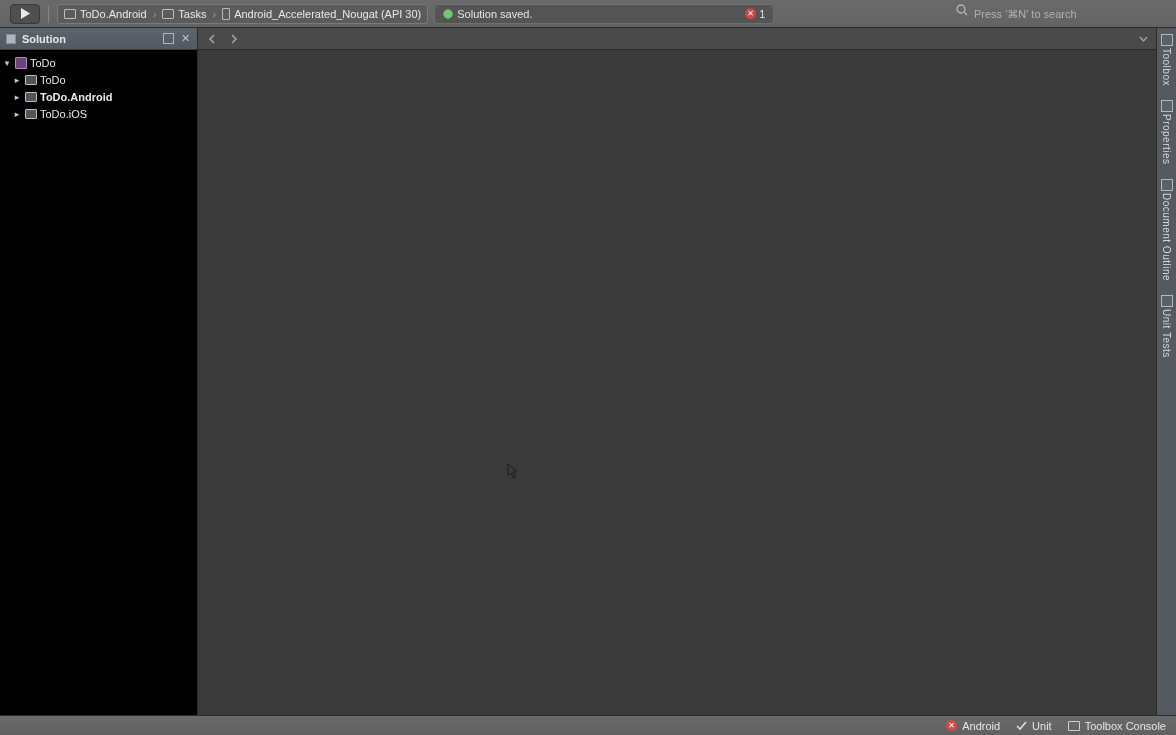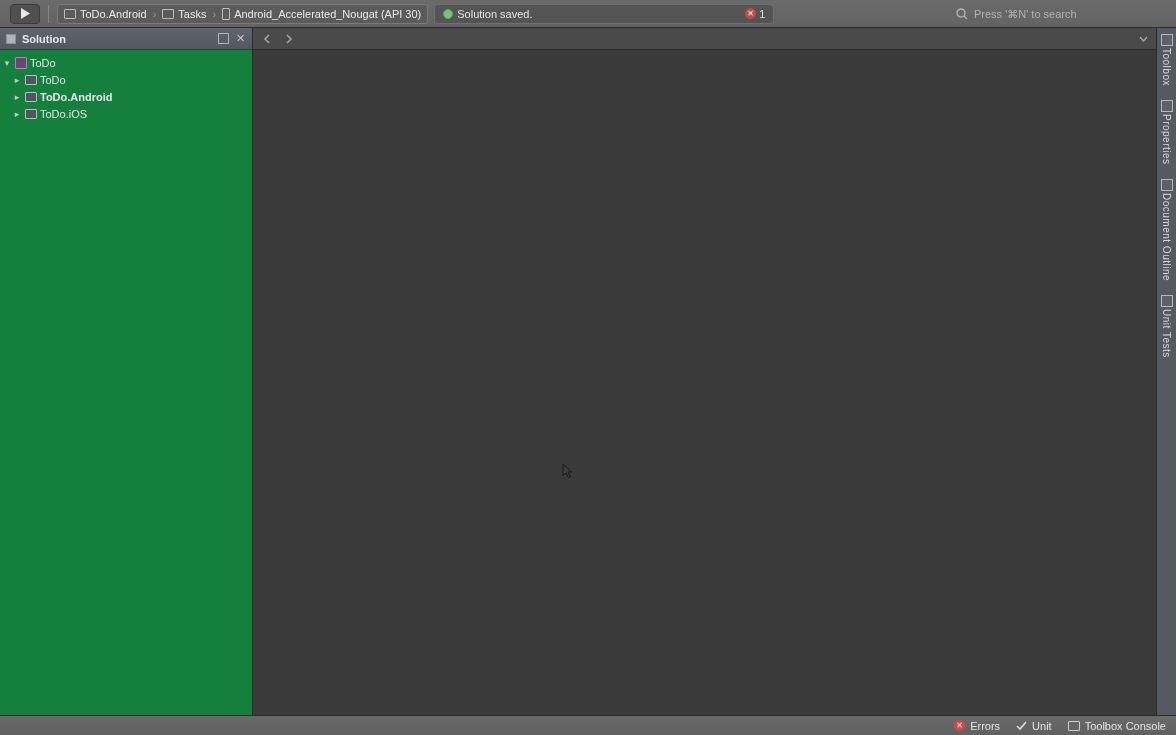--- a/index.html
+++ b/index.html
@@ -52,43 +52,43 @@
   .status-pill .ok-ic { width:10px;height:10px;border-radius:50%;background:#7ec07e;border:1px solid #5aa85a; }
   .status-pill .msg { color:#e6e6e6; font-size:11px; white-space:nowrap; }
   .status-pill .spacer { flex:1; }
   .status-pill .err-badge { display:flex; align-items:center; gap:3px; font-size:11px; color:#e2e2e2; }
   .status-pill .err-badge .x {
     width:11px;height:11px;border-radius:50%;background:#c74a4a;display:flex;align-items:center;justify-content:center;color:#fff;font-size:8px;line-height:1;
   }
   .topbar .grow { flex:1; }
   .search-box {
     width: 210px; height: 20px;
-    display:flex; align-items:center;
+    display:flex; 
     background: transparent;
     gap:6px;
     color:#bfbfbf;
   }
   .search-box .mag { width:12px;height:12px; }
   .search-box input {
     flex:1; background:transparent; border:none; outline:none;
     color:#bfbfbf; font-size:11px;
   }
   .search-box input::placeholder { color:#b2b2b2; }
 
   
   .main {
     position: absolute; top:28px; bottom:20px; left:0; right:0;
     display:flex;
     background:#3a3a3a;
   }
 
   
   .solution-pane {
-    width: 253px;
-    background: #15803d;
+    width: 198px;
+    background: #000000;
     border-right: 1px solid #2b2b2b;
     display:flex; flex-direction:column;
   }
   .sol-header {
     height: 22px;
     background: linear-gradient(to bottom,#5e646c,#535962);
     border-bottom:1px solid #383c42;
     display:flex; align-items:center;
     padding: 0 6px;
     gap:6px;
@@ -283,21 +283,21 @@
       <span class="vic"></span>
       <span class="vtxt">Unit Tests</span>
     </div>
   </div>
 
 </div>
 
 <div class="statusbar">
   <div class="status-item">
     <span class="err-dot">✕</span>
-    <span>Errors</span>
+    <span>Android</span>
   </div>
   <div class="status-item">
     <svg class="check" viewBox="0 0 11 11">
         <polyline points="1,6 4,9 10,2" fill="none" stroke="#dedede" stroke-width="1.6"></polyline>
       </svg>
     <span>Unit</span>
   </div>
   <div class="status-item">
     <span class="term"></span>
     <span>Toolbox Console</span>

